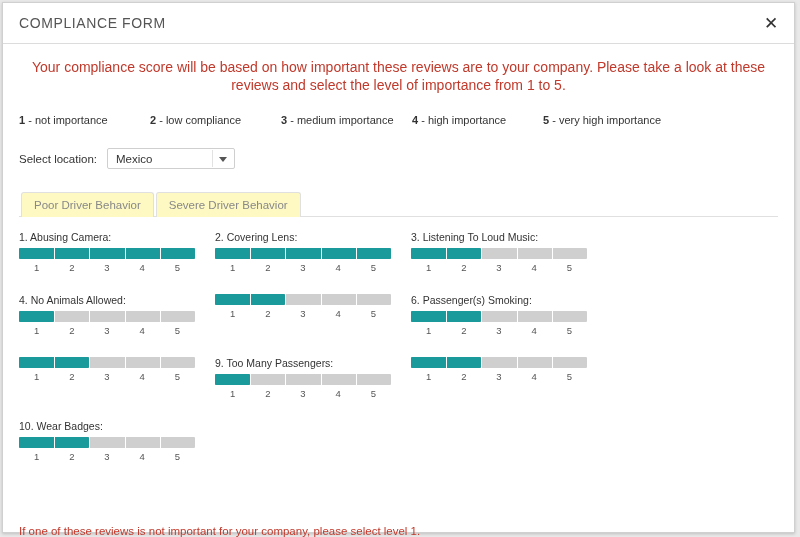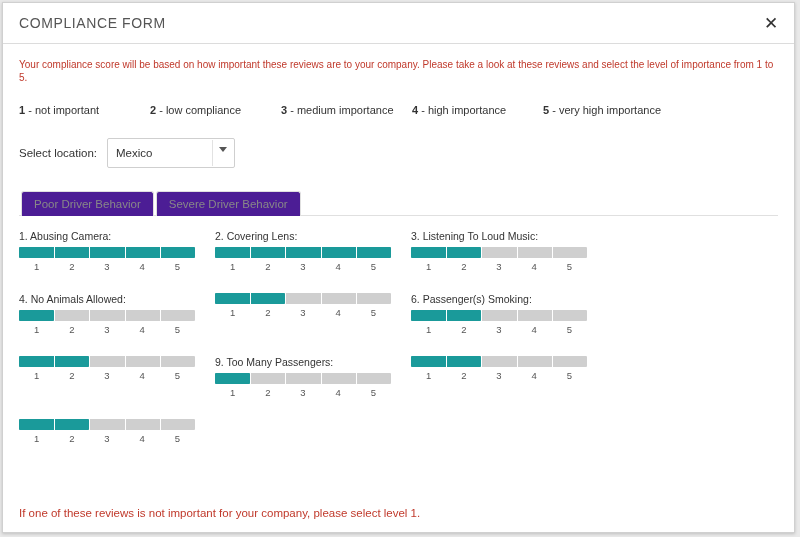--- a/index.html
+++ b/index.html
@@ -59,24 +59,25 @@
     color: #333;
     cursor: pointer;
     line-height: 1;
     user-select: none;
   }
   .modal-body {
     padding: 0 16px;
   }
   .intro {
     color: #c0392b;
-    font-size: 10px;
+    font-size: 14px;
     margin-top: 14px;
     margin-bottom: 0;
     line-height: 1.3;
+    text-align: center;
   }
   .legend {
     display: flex;
     margin-top: 20px;
     font-size: 11px;
     color: #333;
   }
   .legend-item {
     width: 131px;
     white-space: nowrap;
@@ -90,21 +91,21 @@
     margin-top: 22px;
   }
   .location-label {
     font-size: 11.5px;
     color: #333;
     margin-right: 10px;
   }
   .select-box {
     position: relative;
     width: 128px;
-    height: 30px;
+    height: 21px;
     border: 1px solid #cfcfcf;
     background: #fff;
     border-radius: 2px;
     display: flex;
     align-items: center;
     font-size: 11.5px;
     color: #333;
     padding-left: 8px;
     box-sizing: border-box;
     cursor: pointer;
@@ -130,21 +131,21 @@
   .tabs {
     display: flex;
     margin-top: 22px;
     border-bottom: 1px solid #e0e0e0;
     padding-left: 2px;
   }
   .tab {
     font-size: 11.5px;
     padding: 6px 12px 6px 12px;
     color: #888;
-    background: #4c1d95;
+    background: #fef9c3;
     border: 1px solid #e0e0e0;
     border-bottom: none;
     margin-right: 2px;
     border-radius: 3px 3px 0 0;
     cursor: pointer;
     position: relative;
     top: 1px;
   }
   .tab.active {
     color: #1a9a9a;
@@ -219,21 +220,21 @@
       <div class="modal-title">COMPLIANCE FORM</div>
       <div class="close-btn">✕</div>
     </div>
 
     <div class="modal-body">
 
       <div class="intro">Your compliance score will be based on how important these reviews are to your company. Please take a look at these reviews and select the level of importance from 1 to 5.</div>
 
       <div class="legend">
         <div class="legend-item">
-          <b>1</b><span> - not important</span>
+          <b>1</b><span> - not importance</span>
         </div>
         <div class="legend-item">
           <b>2</b><span> - low compliance</span>
         </div>
         <div class="legend-item">
           <b>3</b><span> - medium importance</span>
         </div>
         <div class="legend-item">
           <b>4</b><span> - high importance</span>
         </div>
@@ -401,20 +402,21 @@
             </div>
             <div class="scale">
               <span style="left: 10%;">1</span>
               <span style="left: 30%;">2</span>
               <span style="left: 50%;">3</span>
               <span style="left: 70%;">4</span>
               <span style="left: 90%;">5</span>
             </div>
           </div>
           <div class="item">
+            <div class="item-label">10. Wear Badges:</div>
             <div class="slider">
               <div class="slider-fill" style="width: 40%;"></div>
               <div class="tickmark" style="left: 20%;"></div>
               <div class="tickmark" style="left: 40%;"></div>
               <div class="tickmark" style="left: 60%;"></div>
               <div class="tickmark" style="left: 80%;"></div>
             </div>
             <div class="scale">
               <span style="left: 10%;">1</span>
               <span style="left: 30%;">2</span>

